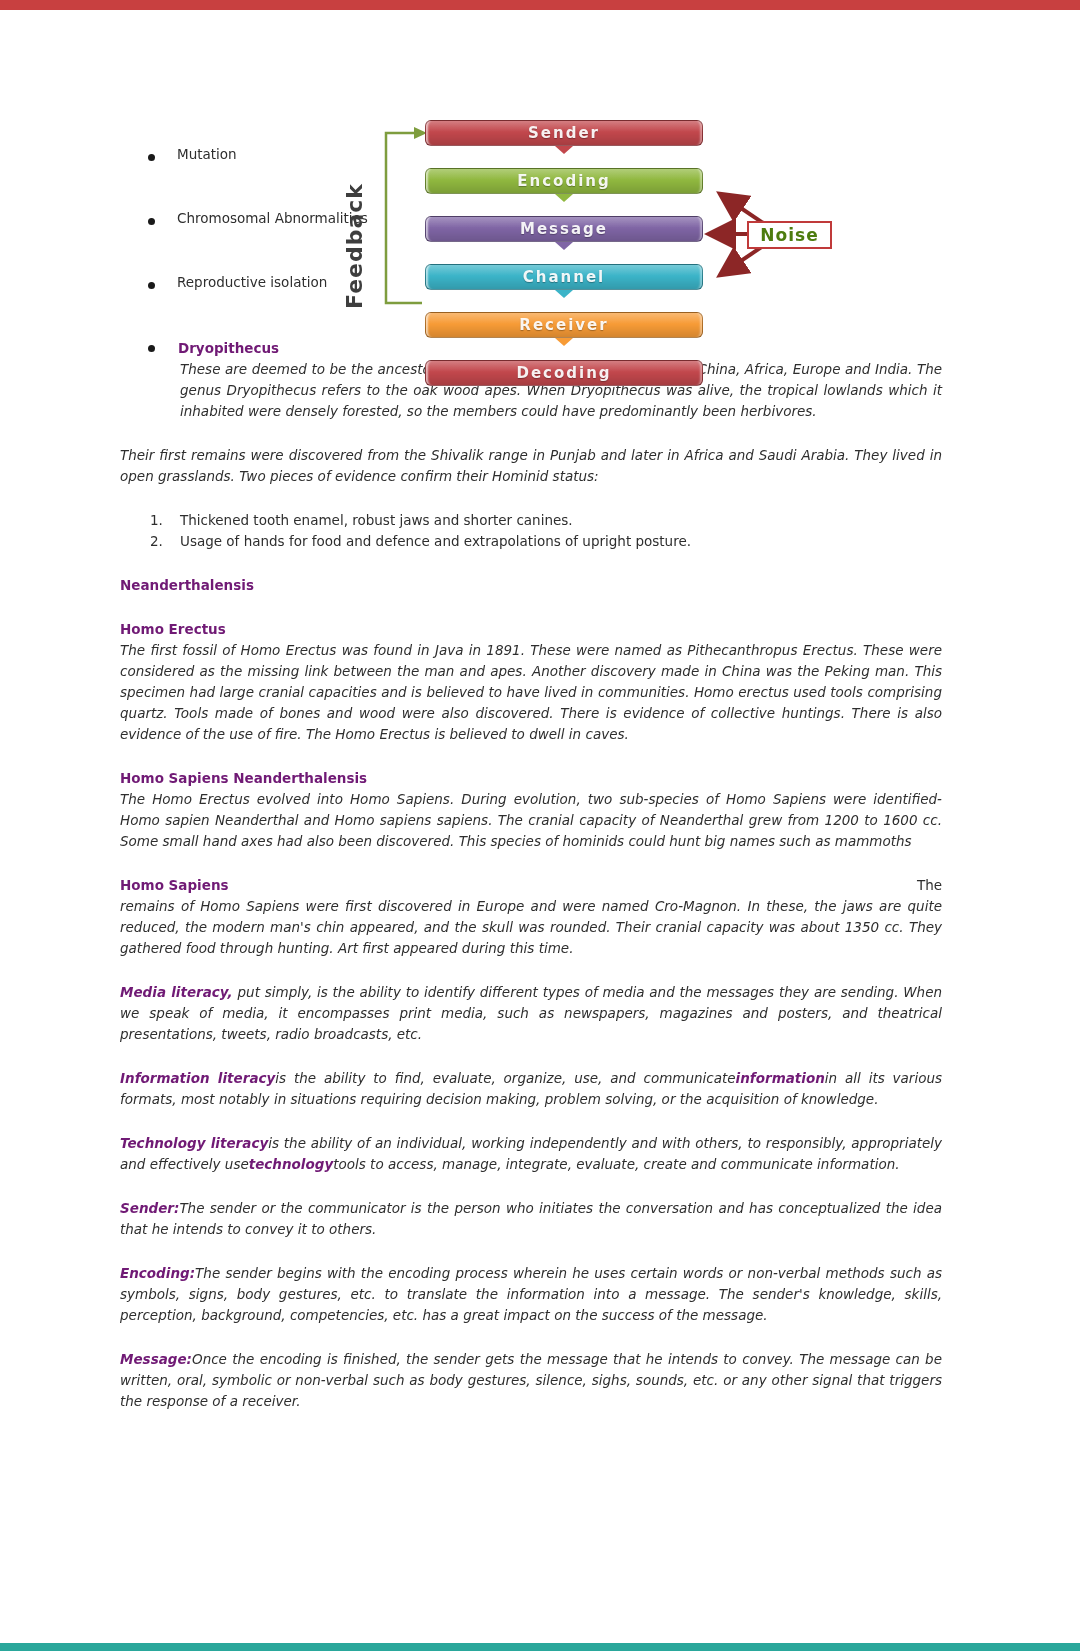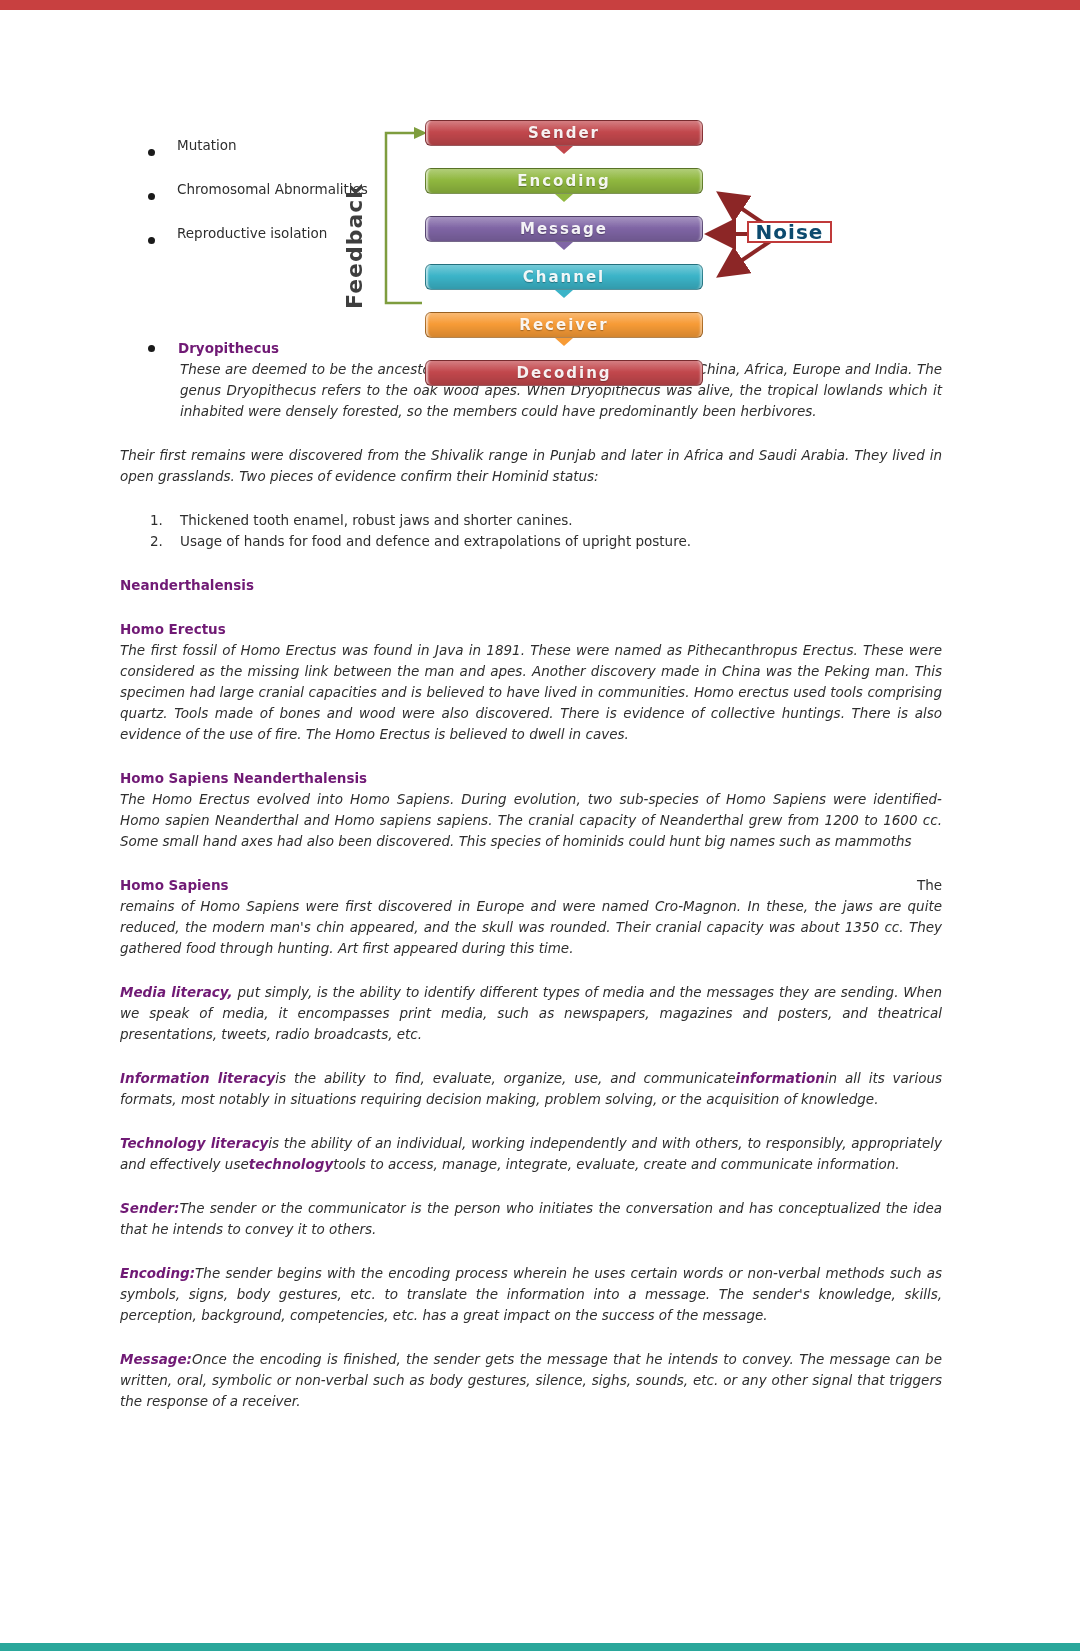--- a/index.html
+++ b/index.html
@@ -8,43 +8,43 @@
   .band{position:absolute;left:0;width:1080px;}
   .band.top{top:0;height:10px;}
   .band.bottom{bottom:0;height:8px;}
   .content{position:relative;padding:0 138px 0 120px;color:#2e2e2e;font-size:13.5px;line-height:21px;}
   p{margin:0;text-align:justify;font-style:italic;}
   .h{font-weight:700;color:#701a75;}
 
   
   .hero{position:relative;height:218px;margin-top:112px;}
   .evo-list{list-style:none;margin:0;padding:0;position:absolute;left:28px;top:0;}
-  .evo-item{height:44px;display:flex;align-items:flex-end;}
+  .evo-item{height:44px;display:flex;align-items:center;margin-top:20px;}
   .dot{width:7px;height:7px;border-radius:50%;background:#1a1a1a;margin:7px 22px 0 0;flex:0 0 auto;}
   .evo-text{white-space:nowrap;}
 
   .feedback-label{position:absolute;left:224px;top:52px;height:165px;writing-mode:vertical-rl;
     transform:rotate(180deg);font-size:22px;font-weight:600;color:#3e3e3e;letter-spacing:1px;
     display:flex;align-items:center;justify-content:center;}
   .overlay{position:absolute;left:0;top:0;pointer-events:none;}
 
   .fc-col{position:absolute;left:305px;top:8px;width:278px;}
   .fc-wrap{height:48px;text-align:center;}
   .fc-box{height:26px;border-radius:6px;border:1px solid rgba(0,0,0,.28);box-sizing:border-box;
     background:linear-gradient(180deg,rgba(255,255,255,.30),rgba(255,255,255,0) 46%,rgba(0,0,0,.14)),var(--c,#999);
     box-shadow:inset 4px 0 2px -2px rgba(255,255,255,.6),inset -4px 0 2px -2px rgba(255,255,255,.4);
     display:flex;align-items:center;justify-content:center;}
   .fc-label{font-size:15px;font-weight:700;letter-spacing:2px;color:rgba(255,255,255,.93);
     text-shadow:0 1px 1px rgba(0,0,0,.3);}
   .chev{display:block;width:0;height:0;margin:0 auto;border-left:9px solid transparent;
     border-right:9px solid transparent;border-top:8px solid var(--c,#999);}
   .fc-wrap:last-child .chev{display:none;}
-  .noise-box{position:absolute;left:627px;top:109px;width:85px;height:22px;background:#ffffff;
+  .noise-box{position:absolute;left:627px;top:109px;width:85px;height:28px;background:#ffffff;
     border:2px solid #c03a3a;box-sizing:border-box;display:flex;align-items:center;justify-content:center;
-    font-weight:700;font-size:20px;color:#0c4a6e;letter-spacing:1px;}
+    font-weight:700;font-size:17px;color:#4d7c0f;letter-spacing:1px;}
 
   
   .sec{margin-top:23px;}
   .dryo{margin-top:8px;}
   .dryo-head{display:flex;align-items:flex-start;padding-left:28px;}
   .dryo-head .dot{margin-right:23px;}
   .dryo-body{padding-left:60px;}
   .olist{margin:23px 0 0 30px;padding:0;}
   .olist-row{display:flex;}
   .olist-num{width:30px;flex:0 0 auto;}

